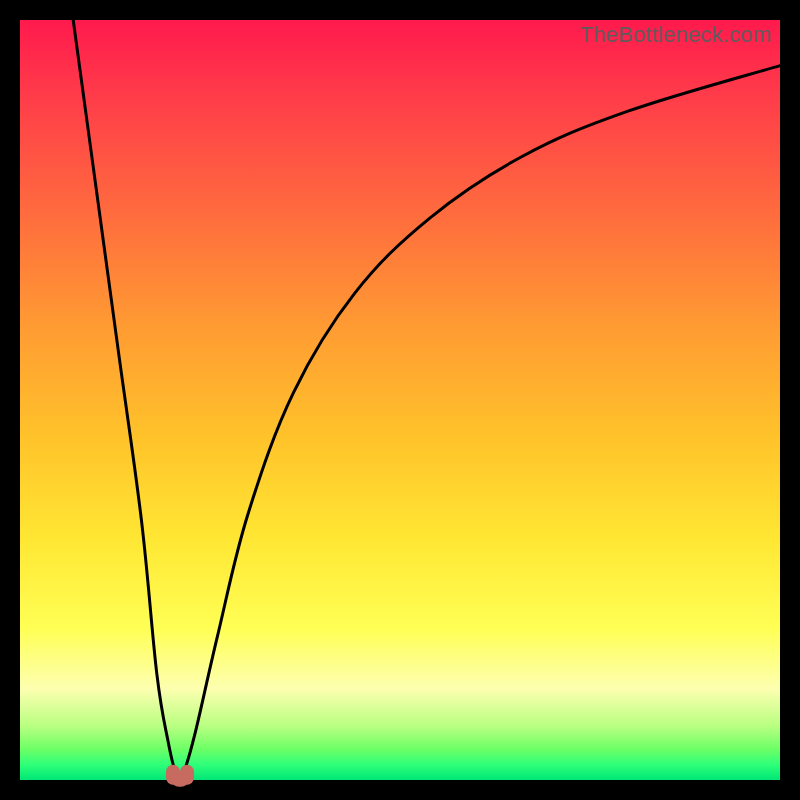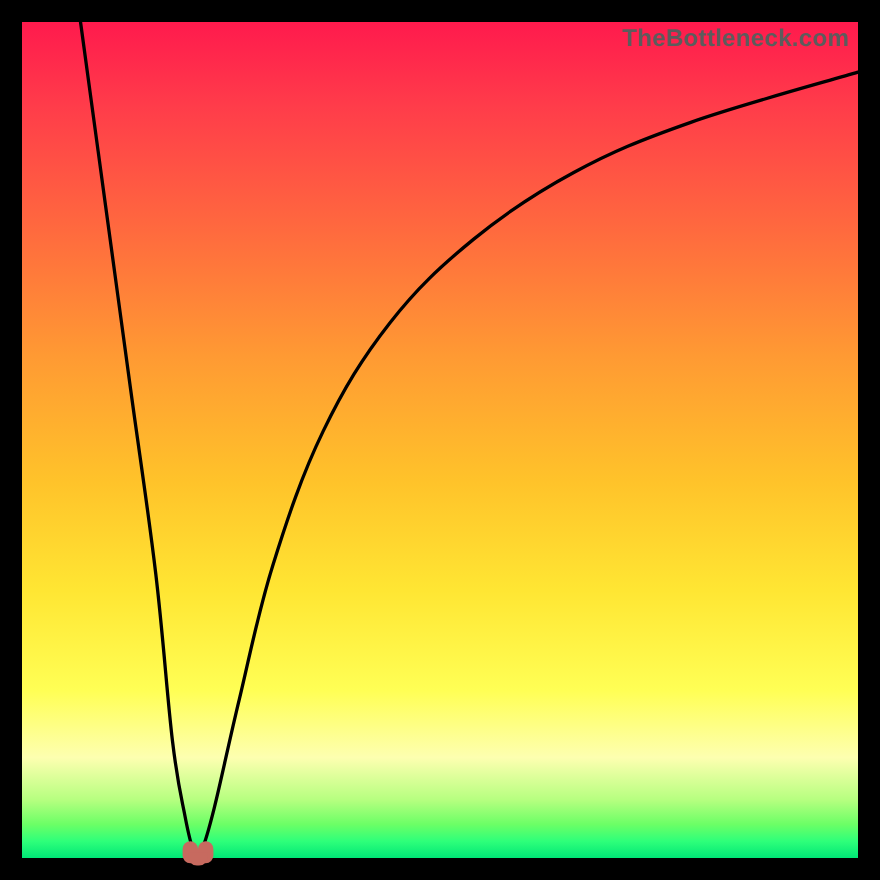--- a/index.html
+++ b/index.html
@@ -38,21 +38,21 @@
       #2eff7a 98%,
       #00e676 100%
     );
   }
   .watermark {
     position: absolute;
     top: 2px;
     right: 8px;
     color: #5c5c5c;
     font-size: 22px;
-    font-weight: 700;
+    font-weight: 400;
     letter-spacing: 0.2px;
     user-select: none;
   }
   svg.curve {
     position: absolute;
     left: 0;
     top: 0;
     width: 100%;
     height: 100%;
     overflow: visible;

